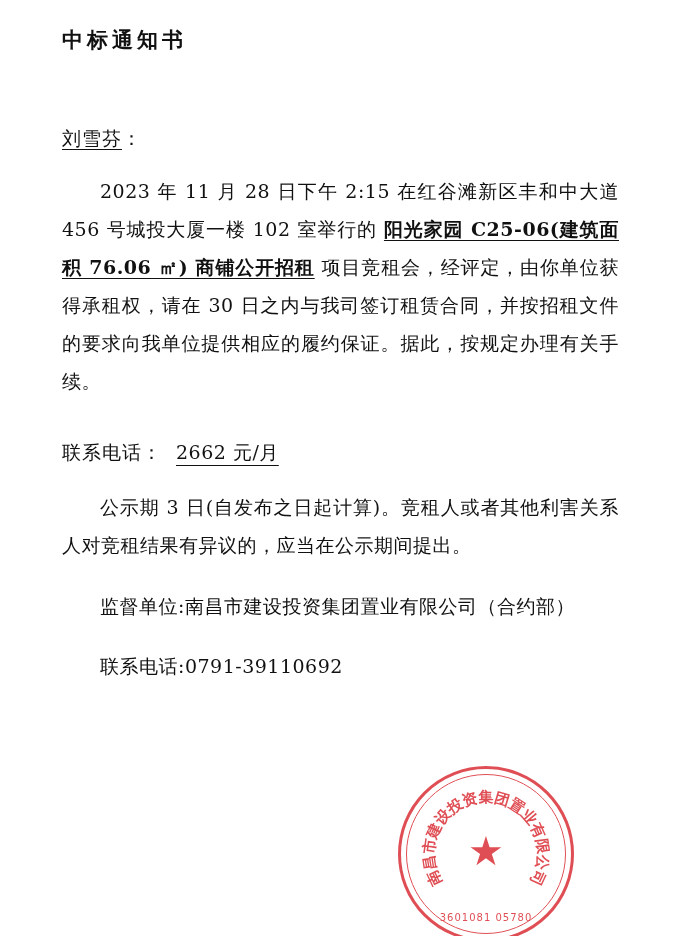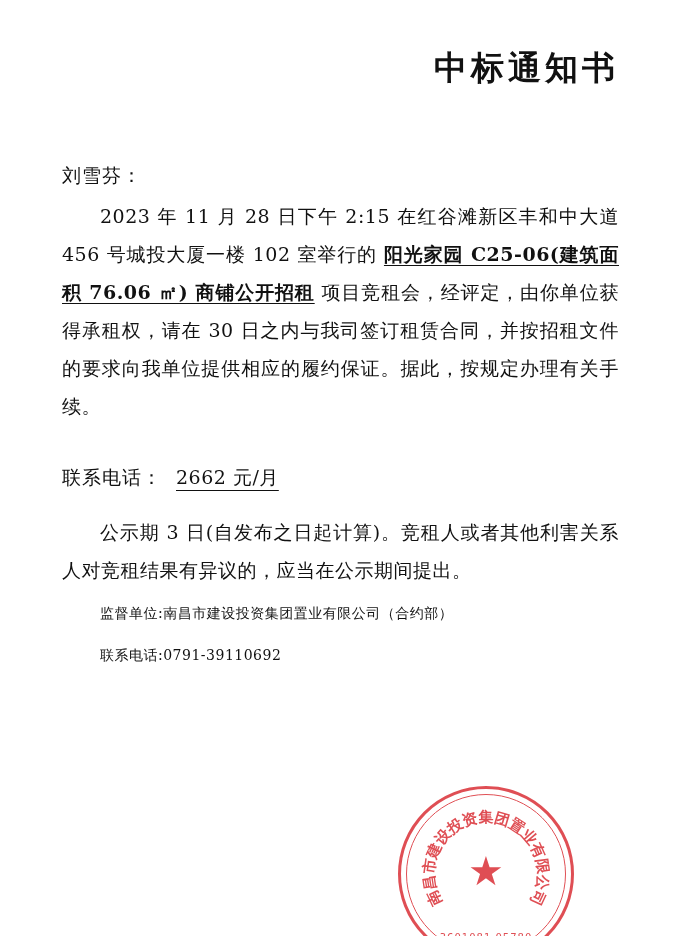--- a/index.html
+++ b/index.html
@@ -16,38 +16,39 @@
     overflow: hidden;
   }
   .page {
     position: relative;
     width: 681px;
     height: 936px;
     box-sizing: border-box;
     padding: 0 62px;
   }
   .doc-title {
-    text-align: right;
-    font-size: 33px;
+    text-align: left;
+    font-size: 21px;
     font-weight: bold;
     letter-spacing: 4px;
-    margin-top: 46px;
+    margin-top: 26px;
     margin-bottom: 0;
     font-family: "DejaVu Serif", "Liberation Serif", serif;
   }
   .salutation {
     margin-top: 72px;
     font-size: 19px;
     letter-spacing: 1px;
   }
   .salutation .name {
+    text-decoration: underline;
     text-underline-offset: 4px;
   }
   .body-para {
-    margin-top: 8px;
+    margin-top: 20px;
     font-size: 19px;
     line-height: 38px;
     text-align: justify;
     text-indent: 38px;
     letter-spacing: 0.5px;
   }
   .emph {
     font-weight: bold;
     text-decoration: underline;
     text-underline-offset: 4px;
@@ -67,22 +68,22 @@
   }
   .notice-para {
     margin-top: 22px;
     font-size: 19px;
     line-height: 38px;
     text-indent: 38px;
     text-align: justify;
     letter-spacing: 0.5px;
   }
   .contact-line {
-    margin-top: 6px;
-    font-size: 14px;
+    margin-top: 24px;
+    font-size: 19px;
     line-height: 36px;
     text-indent: 38px;
     letter-spacing: 0.5px;
   }
   .signature {
     margin-top: 78px;
     font-size: 19px;
     text-align: right;
     padding-right: 46px;
     line-height: 44px;

